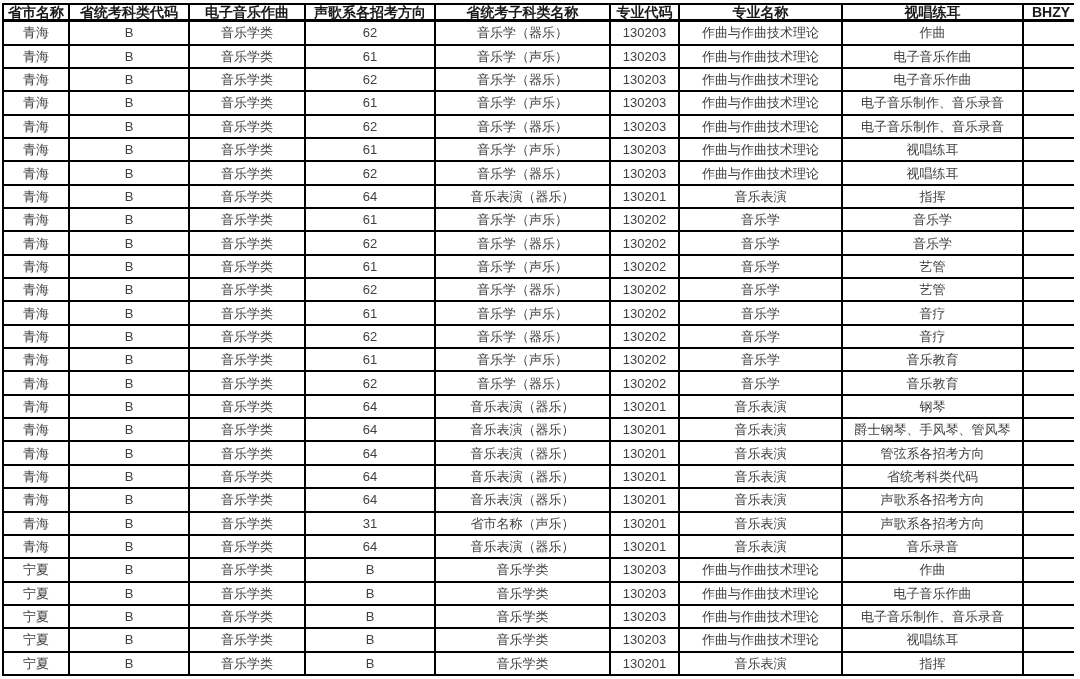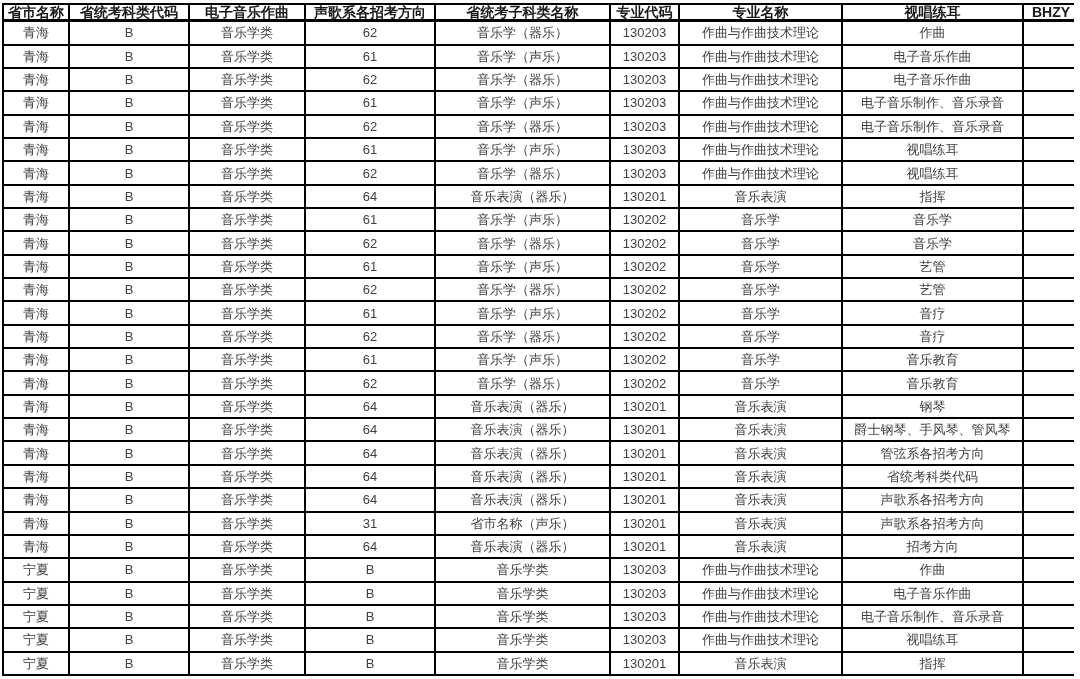--- a/index.html
+++ b/index.html
@@ -331,21 +331,21 @@
           <td></td>
         </tr>
         <tr>
           <td>青海</td>
           <td>B</td>
           <td>音乐学类</td>
           <td>64</td>
           <td>音乐表演（器乐）</td>
           <td>130201</td>
           <td>音乐表演</td>
-          <td>招考方向</td>
+          <td>音乐录音</td>
           <td></td>
         </tr>
         <tr>
           <td>宁夏</td>
           <td>B</td>
           <td>音乐学类</td>
           <td>B</td>
           <td>音乐学类</td>
           <td>130203</td>
           <td>作曲与作曲技术理论</td>

